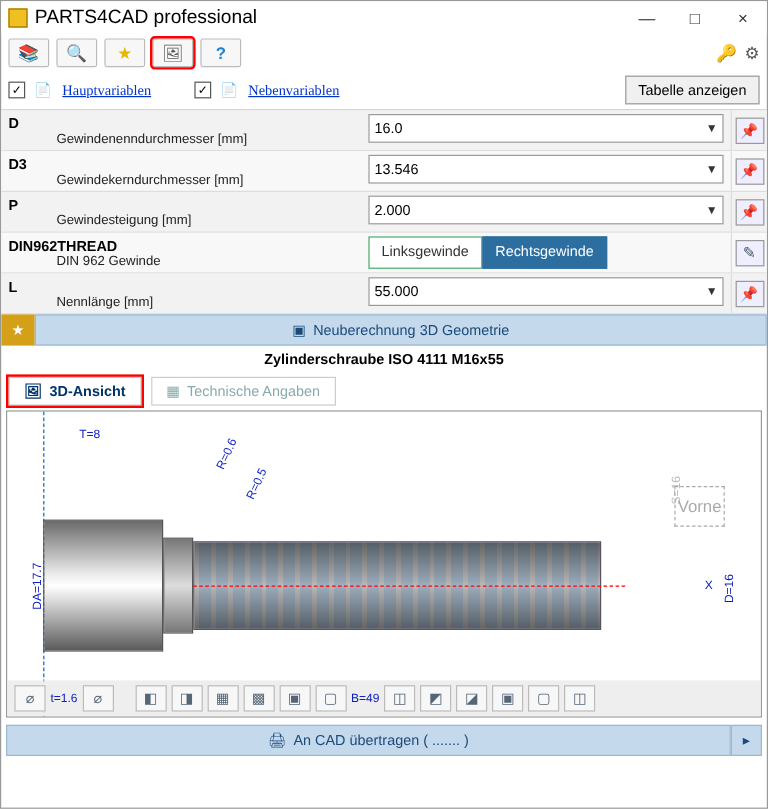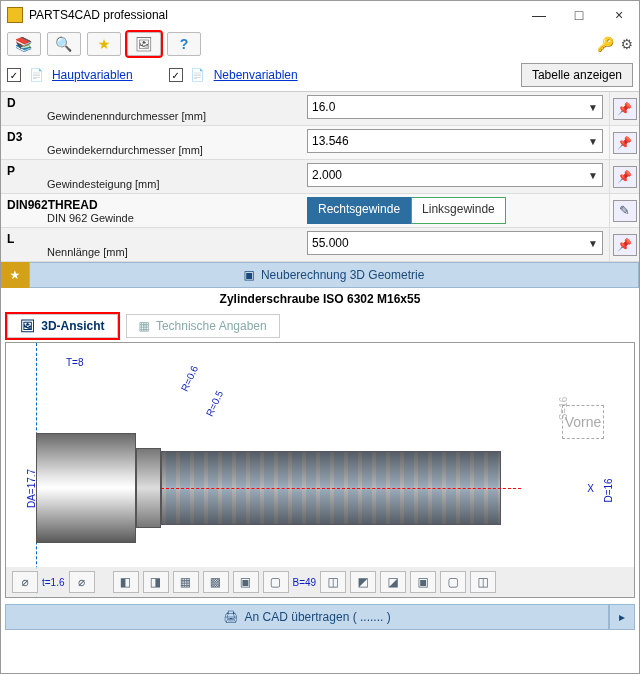--- a/index.html
+++ b/index.html
@@ -1,28 +1,28 @@
 <!DOCTYPE html>
 <html><head>
 <meta charset="utf-8">
 <style>
   * { box-sizing: border-box; margin: 0; padding: 0; }
   body { font-family: "Segoe UI", Tahoma, sans-serif; font-size: 12px; background: #fff; width: 640px; height: 674px; overflow: hidden; border: 1px solid #999; }
   .titlebar { display: flex; align-items: center; height: 28px; padding: 0 0 0 6px; background: #fff; }
   .titlebar .app-icon { width: 16px; height: 16px; background: #f0c020; border: 1px solid #a07000; margin-right: 6px; }
-  .titlebar .title { flex: 1; font-size: 12px; }
+  .titlebar .title { flex: 1; font-size: 16px; }
   .titlebar .winbtn { width: 40px; height: 28px; display:flex; align-items:center; justify-content:center; font-size:14px; color:#333; }
   .toolbar { display: flex; align-items: center; height: 30px; padding: 2px 6px; gap: 6px; }
   .tbtn { width: 34px; height: 24px; border: 1px solid #bbb; background: #f7f7f7; display:flex; align-items:center; justify-content:center; border-radius:2px; }
   .tbtn.highlight { outline: 2px solid #ff0000; outline-offset: 0; }
   .toolbar .spacer { flex:1; }
   .smallicon { font-size: 14px; color:#555; }
   .var-row { display:flex; align-items:center; gap:8px; padding: 4px 6px; }
   .checkbox { width:14px; height:14px; border:1px solid #555; display:inline-flex; align-items:center; justify-content:center; font-size:10px; }
-  .link { color: #0033cc; text-decoration: underline; cursor:pointer; }
+  .link { color: #0033cc; text-decoration: underline; cursor:pointer;font-family:Liberation Serif, serif; }
   .btn { border:1px solid #999; background:#f0f0f0; padding: 4px 10px; font-size:12px; }
   .param-table { border-top:1px solid #ccc; }
   .param-row { display:flex; align-items:stretch; border-bottom:1px solid #ddd; background:#f8f8f8; min-height:34px; }
   .param-row:nth-child(odd){ background:#f2f2f2; }
   .param-label { width: 300px; padding: 3px 6px; display:flex; flex-direction:column; justify-content:center; }
   .param-label .code { font-weight:bold; font-size:12px; }
   .param-label .desc { font-size:11px; color:#222;margin-left:40px; }
   .param-control { flex:1; display:flex; padding:3px 6px; gap:4px; }
   .combo { flex:1; height:24px; border:1px solid #999; background:#fff; display:flex; align-items:center; padding:0 4px; position:relative; }
   .combo .arrow { position:absolute; right:4px; font-size:10px; color:#333; }
@@ -156,22 +156,22 @@
       </div>
   </div>
 
   <div class="param-row">
     <div class="param-label">
         <div class="code">DIN962THREAD</div>
         <div class="desc">DIN 962 Gewinde</div>
       </div>
     <div class="param-control">
       <div class="toggle-group">
+        <div class="toggle">Linksgewinde</div>
         <div class="toggle active">Rechtsgewinde</div>
-        <div class="toggle">Linksgewinde</div>
       </div>
     </div>
     <div class="param-pin">
         <div class="pin-btn icon-edit"></div>
       </div>
   </div>
 
   <div class="param-row">
     <div class="param-label">
         <div class="code">L</div>
@@ -191,21 +191,21 @@
 </div>
 
 <div class="recalc-bar">
   <div class="recalc-star">★</div>
   <div class="recalc-main">
     <span>▣</span>
     <span>Neuberechnung 3D Geometrie</span>
   </div>
 </div>
 
-<div class="part-title">Zylinderschraube ISO 6302 M16x55</div>
+<div class="part-title">Zylinderschraube ISO 4111 M16x55</div>
 
 <div class="tabs">
   <div class="tab active">
     <span>🖼</span>
     <span>3D-Ansicht</span>
   </div>
   <div class="tab inactive">
     <span>▦</span>
     <span>Technische Angaben</span>
   </div>

